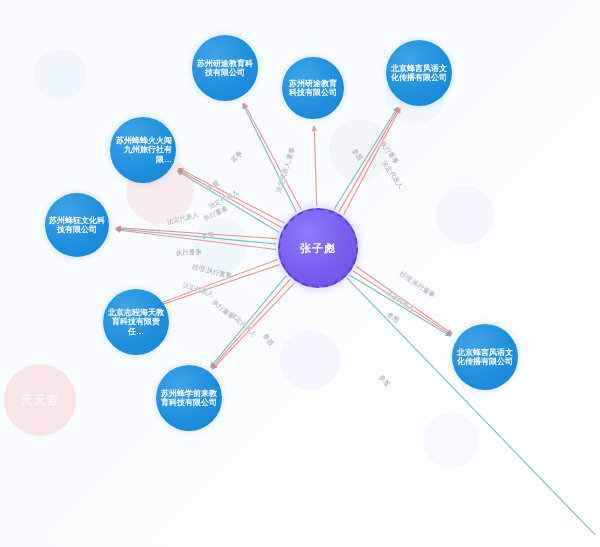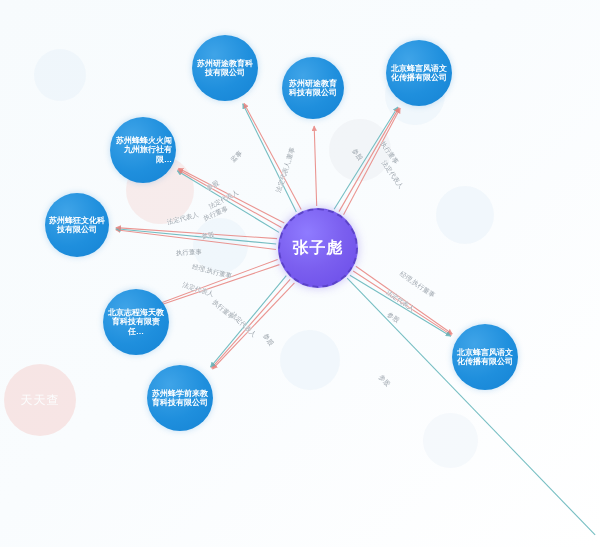--- a/index.html
+++ b/index.html
@@ -48,21 +48,21 @@
   }
   .node-company {
     background: radial-gradient(circle at 34% 30%, #3fa4e8 0%, #1f8fdd 55%, #1583d4 100%);
     font-size: 8px;
     font-weight: bold;
     box-shadow: 0 0 6px rgba(30,130,210,0.25);
   }
   .node-person {
     background: radial-gradient(circle at 36% 30%, #8f7bff 0%, #7b5fef 50%, #6a4ce8 100%);
     border: 2px dashed #5b43c9;
-    font-size: 16px;
+    font-size: 11px;
     font-weight: bold;
     letter-spacing: 1px;
     box-shadow: 0 0 10px rgba(110,80,230,0.35);
   }
   .edge-label {
     position: absolute;
     font-size: 6.5px;
     color: #9aa4ad;
     white-space: nowrap;
     transform-origin: center center;
@@ -144,18 +144,18 @@
       <div class="edge-label" style="left: 393px; top: 318px; transform: translate(-50%, -50%) rotate(34deg);">参股</div>
       <div class="edge-label" style="left: 384px; top: 381px; transform: translate(-50%, -50%) rotate(48deg);">参股</div>
     </div>
   <div id="node-layer">
       <div class="node node-company" style="left: 192px; top: 35px; width: 66px; height: 66px;">苏州研途教育科技有限公司</div>
       <div class="node node-company" style="left: 282px; top: 57px; width: 62px; height: 62px;">苏州研途教育科技有限公司</div>
       <div class="node node-company" style="left: 386px; top: 40px; width: 66px; height: 66px;">北京蜂言风语文化传播有限公司</div>
       <div class="node node-company" style="left: 110px; top: 117px; width: 66px; height: 66px; text-align: right;">苏州蜂蜂火火闯九州旅行社有限…</div>
       <div class="node node-company" style="left: 45px; top: 193px; width: 64px; height: 64px;">苏州蜂狂文化科技有限公司</div>
       <div class="node node-company" style="left: 95px; top: 289px; width: 66px; height: 66px; margin-left: 8px;">北京志程海天教育科技有限责任…</div>
-      <div class="node node-company" style="left: 147px; top: 365px; width: 66px; height: 66px;">苏州蜂学前来教育科技有限公司</div>
+      <div class="node node-company" style="left: 156px; top: 365px; width: 66px; height: 66px;">苏州蜂学前来教育科技有限公司</div>
       <div class="node node-company" style="left: 452px; top: 324px; width: 66px; height: 66px;">北京蜂言风语文化传播有限公司</div>
       <div class="node node-person" style="left: 278px; top: 208px; width: 80px; height: 80px;">张子彪</div>
     </div>
 
 </div>
 
 </body></html>

